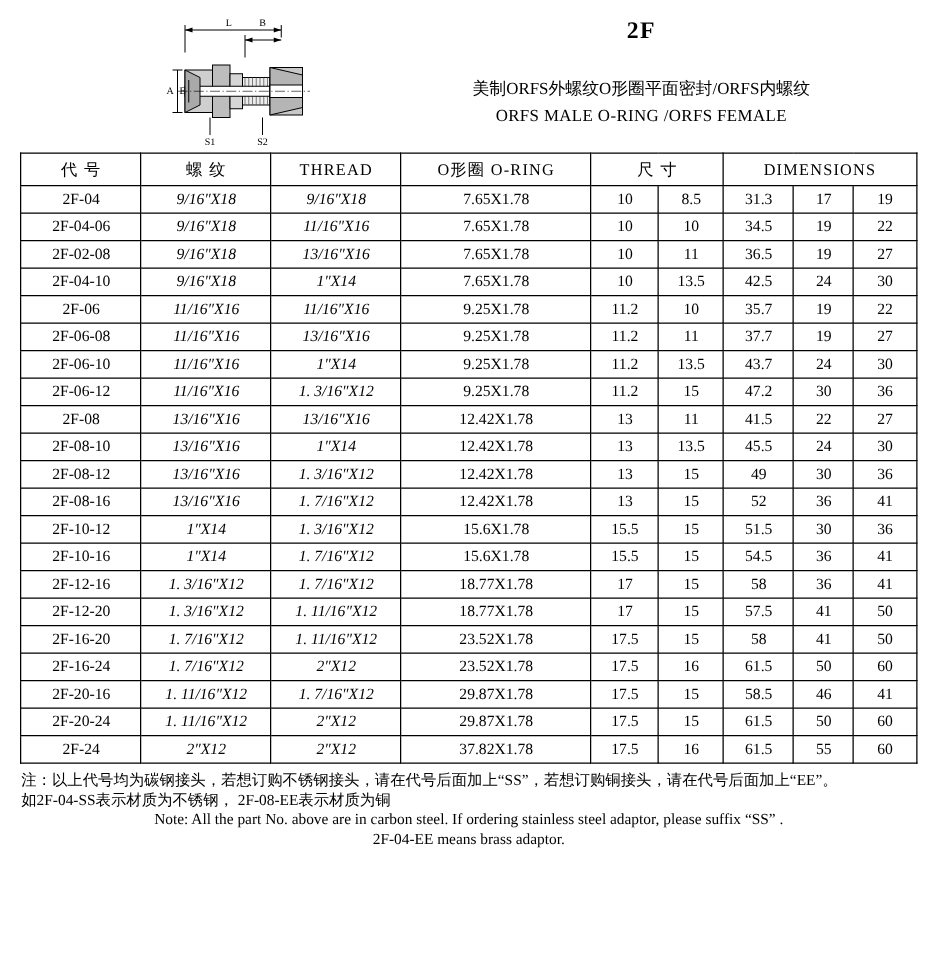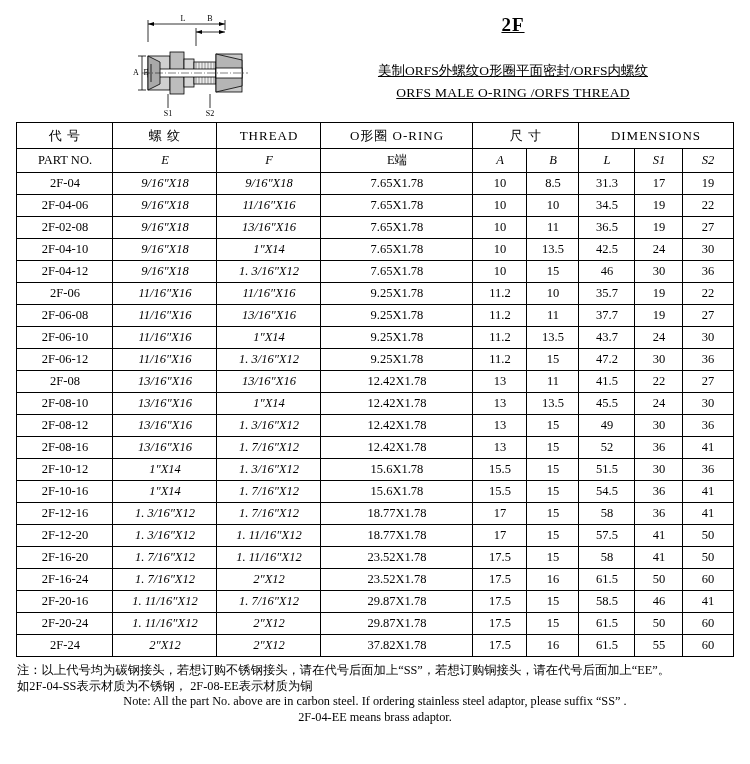--- a/index.html
+++ b/index.html
@@ -26,21 +26,20 @@
     display:flex;
     justify-content:center;
     align-items:flex-start;
     padding-top:6px;
   }
   .title-wrap{
     flex:1;
     text-align:center;
     padding-right:24px;
     padding-top:8px;
-    text-decoration:underline;
   }
   .big-title{
     font-size:19px;
     font-weight:bold;
     letter-spacing:1px;
     margin-bottom:26px;
   }
   .subtitle-cn{
     font-size:13.5px;
     letter-spacing:0px;
@@ -170,21 +169,21 @@
           <text x="96" y="63" text-anchor="middle">E</text>
           <text x="118" y="104" text-anchor="middle">S1</text>
           <text x="160" y="104" text-anchor="middle">S2</text>
         </g>
       </svg>
     </div>
 
     <div class="title-wrap">
       <div class="big-title">2F</div>
       <div class="subtitle-cn">美制ORFS外螺纹O形圈平面密封/ORFS内螺纹</div>
-      <div class="subtitle-en">ORFS MALE O-RING /ORFS THREAD</div>
+      <div class="subtitle-en">ORFS MALE O-RING /ORFS FEMALE</div>
     </div>
   </div>
 
   <table class="spec">
     <colgroup>
       <col class="col-part">
         <col class="col-e">
         <col class="col-f">
         <col class="col-oring">
       <col class="col-a">
@@ -195,31 +194,20 @@
     </colgroup>
     <tbody>
       <tr class="hdr1">
         <td rowspan="1">代  号</td>
         <td>螺  纹</td>
         <td>THREAD</td>
         <td>O形圈  O-RING</td>
         <td colspan="2">尺  寸</td>
         <td colspan="3">DIMENSIONS</td>
       </tr>
-      <tr class="hdr2">
-        <td>PART  NO.</td>
-        <td class="italic">E</td>
-        <td class="italic">F</td>
-        <td>E端</td>
-        <td class="italic">A</td>
-        <td class="italic">B</td>
-        <td class="italic">L</td>
-        <td class="italic">S1</td>
-        <td class="italic">S2</td>
-      </tr>
 
     <tr>
           <td>2F-04</td>
           <td class="italic">9/16″X18</td>
           <td class="italic">9/16″X18</td>
           <td>7.65X1.78</td>
           <td>10</td>
           <td>8.5</td>
           <td>31.3</td>
           <td>17</td>
@@ -250,31 +238,20 @@
         <tr>
           <td>2F-04-10</td>
           <td class="italic">9/16″X18</td>
           <td class="italic">1″X14</td>
           <td>7.65X1.78</td>
           <td>10</td>
           <td>13.5</td>
           <td>42.5</td>
           <td>24</td>
           <td>30</td>
-        </tr>
-        <tr>
-          <td>2F-04-12</td>
-          <td class="italic">9/16″X18</td>
-          <td class="italic">1. 3/16″X12</td>
-          <td>7.65X1.78</td>
-          <td>10</td>
-          <td>15</td>
-          <td>46</td>
-          <td>30</td>
-          <td>36</td>
         </tr>
         <tr>
           <td>2F-06</td>
           <td class="italic">11/16″X16</td>
           <td class="italic">11/16″X16</td>
           <td>9.25X1.78</td>
           <td>11.2</td>
           <td>10</td>
           <td>35.7</td>
           <td>19</td>

